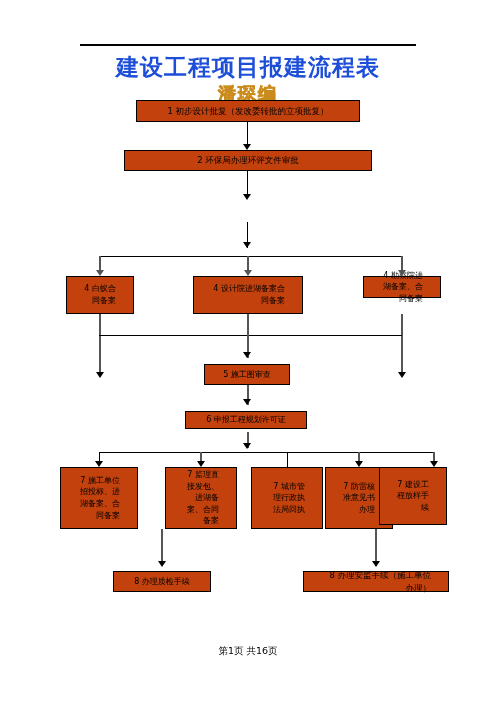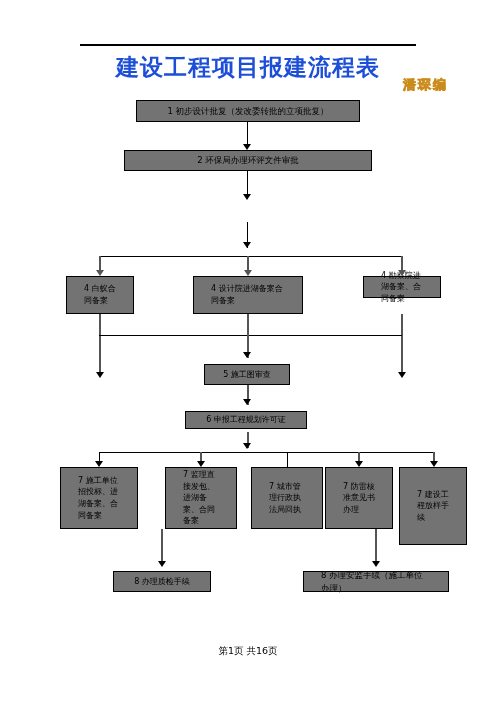--- a/index.html
+++ b/index.html
@@ -48,46 +48,46 @@
     text-align: center;
     font-size: 23px;
     font-weight: bold;
     color: #1d4ed8;
     letter-spacing: 1px;
     font-family: "DejaVu Sans", "Liberation Sans", sans-serif;
   }
   .doc-subtitle {
     position: absolute;
     left: 48px;
-    top: 76px;
+    top: 82px;
     width: 400px;
-    text-align: right;
-    font-size: 13px;
+    text-align: center;
+    font-size: 18px;
     font-weight: bold;
     letter-spacing: 2px;
     color: #f0a030;
     -webkit-text-stroke: 0.6px #c98a1e;
     font-family: "DejaVu Sans", "Liberation Sans", sans-serif;
     background: linear-gradient(180deg,#fbe3a0 0%,#f5b33c 45%,#e07a12 100%);
     -webkit-background-clip: text;
     background-clip: text;
     -webkit-text-fill-color: transparent;
   }
 
   
   .node {
     position: absolute;
     box-sizing: border-box;
     border: 1px solid #000000;
-    background: #737373;
+    background: #c2410c;
     color: #000000;
     display: flex;
     align-items: center;
     justify-content: center;
-    text-align: left;
+    text-align: right;
     font-size: 8px;
     line-height: 1.45;
     padding: 2px 17px;
     font-family: "DejaVu Sans", "Liberation Sans", sans-serif;
   }
   .node.wide { font-size: 8.5px; }
 
   
   .vline {
     position: absolute;
@@ -148,21 +148,21 @@
   <div class="node" style="left:185px; top:411px; width:122px; height:18px;">6 申报工程规划许可证</div>
 
   <div class="node" style="left:60px; top:467px; width:78px; height:62px;">7 施工单位招投标、进湖备案、合同备案</div>
 
   <div class="node" style="left:165px; top:467px; width:72px; height:62px;">7 监理直接发包、进湖备案、合同备案</div>
 
   <div class="node" style="left:251px; top:467px; width:72px; height:62px;">7 城市管理行政执法局回执</div>
 
   <div class="node" style="left:325px; top:467px; width:68px; height:62px;">7 防雷核准意见书办理</div>
 
-  <div class="node" style="left:399px; top:467px; width:68px; height:78px;">7 建设工程放样手续</div>
+  <div class="node" style="left:379px; top:467px; width:68px; height:58px;">7 建设工程放样手续</div>
 
   <div class="node" style="left:113px; top:571px; width:98px; height:21px;">8 办理质检手续</div>
 
   <div class="node wide" style="left:303px; top:571px; width:146px; height:21px;">8 办理安监手续（施工单位办理）</div>
 
   <div class="vline" style="left:247px; top:122px; height:22px;"></div>
   <div class="arrow" style="left:243px; top:144px;"></div>
 
   <div class="vline" style="left:247px; top:171px; height:23px;"></div>
   <div class="arrow" style="left:243px; top:194px;"></div>

